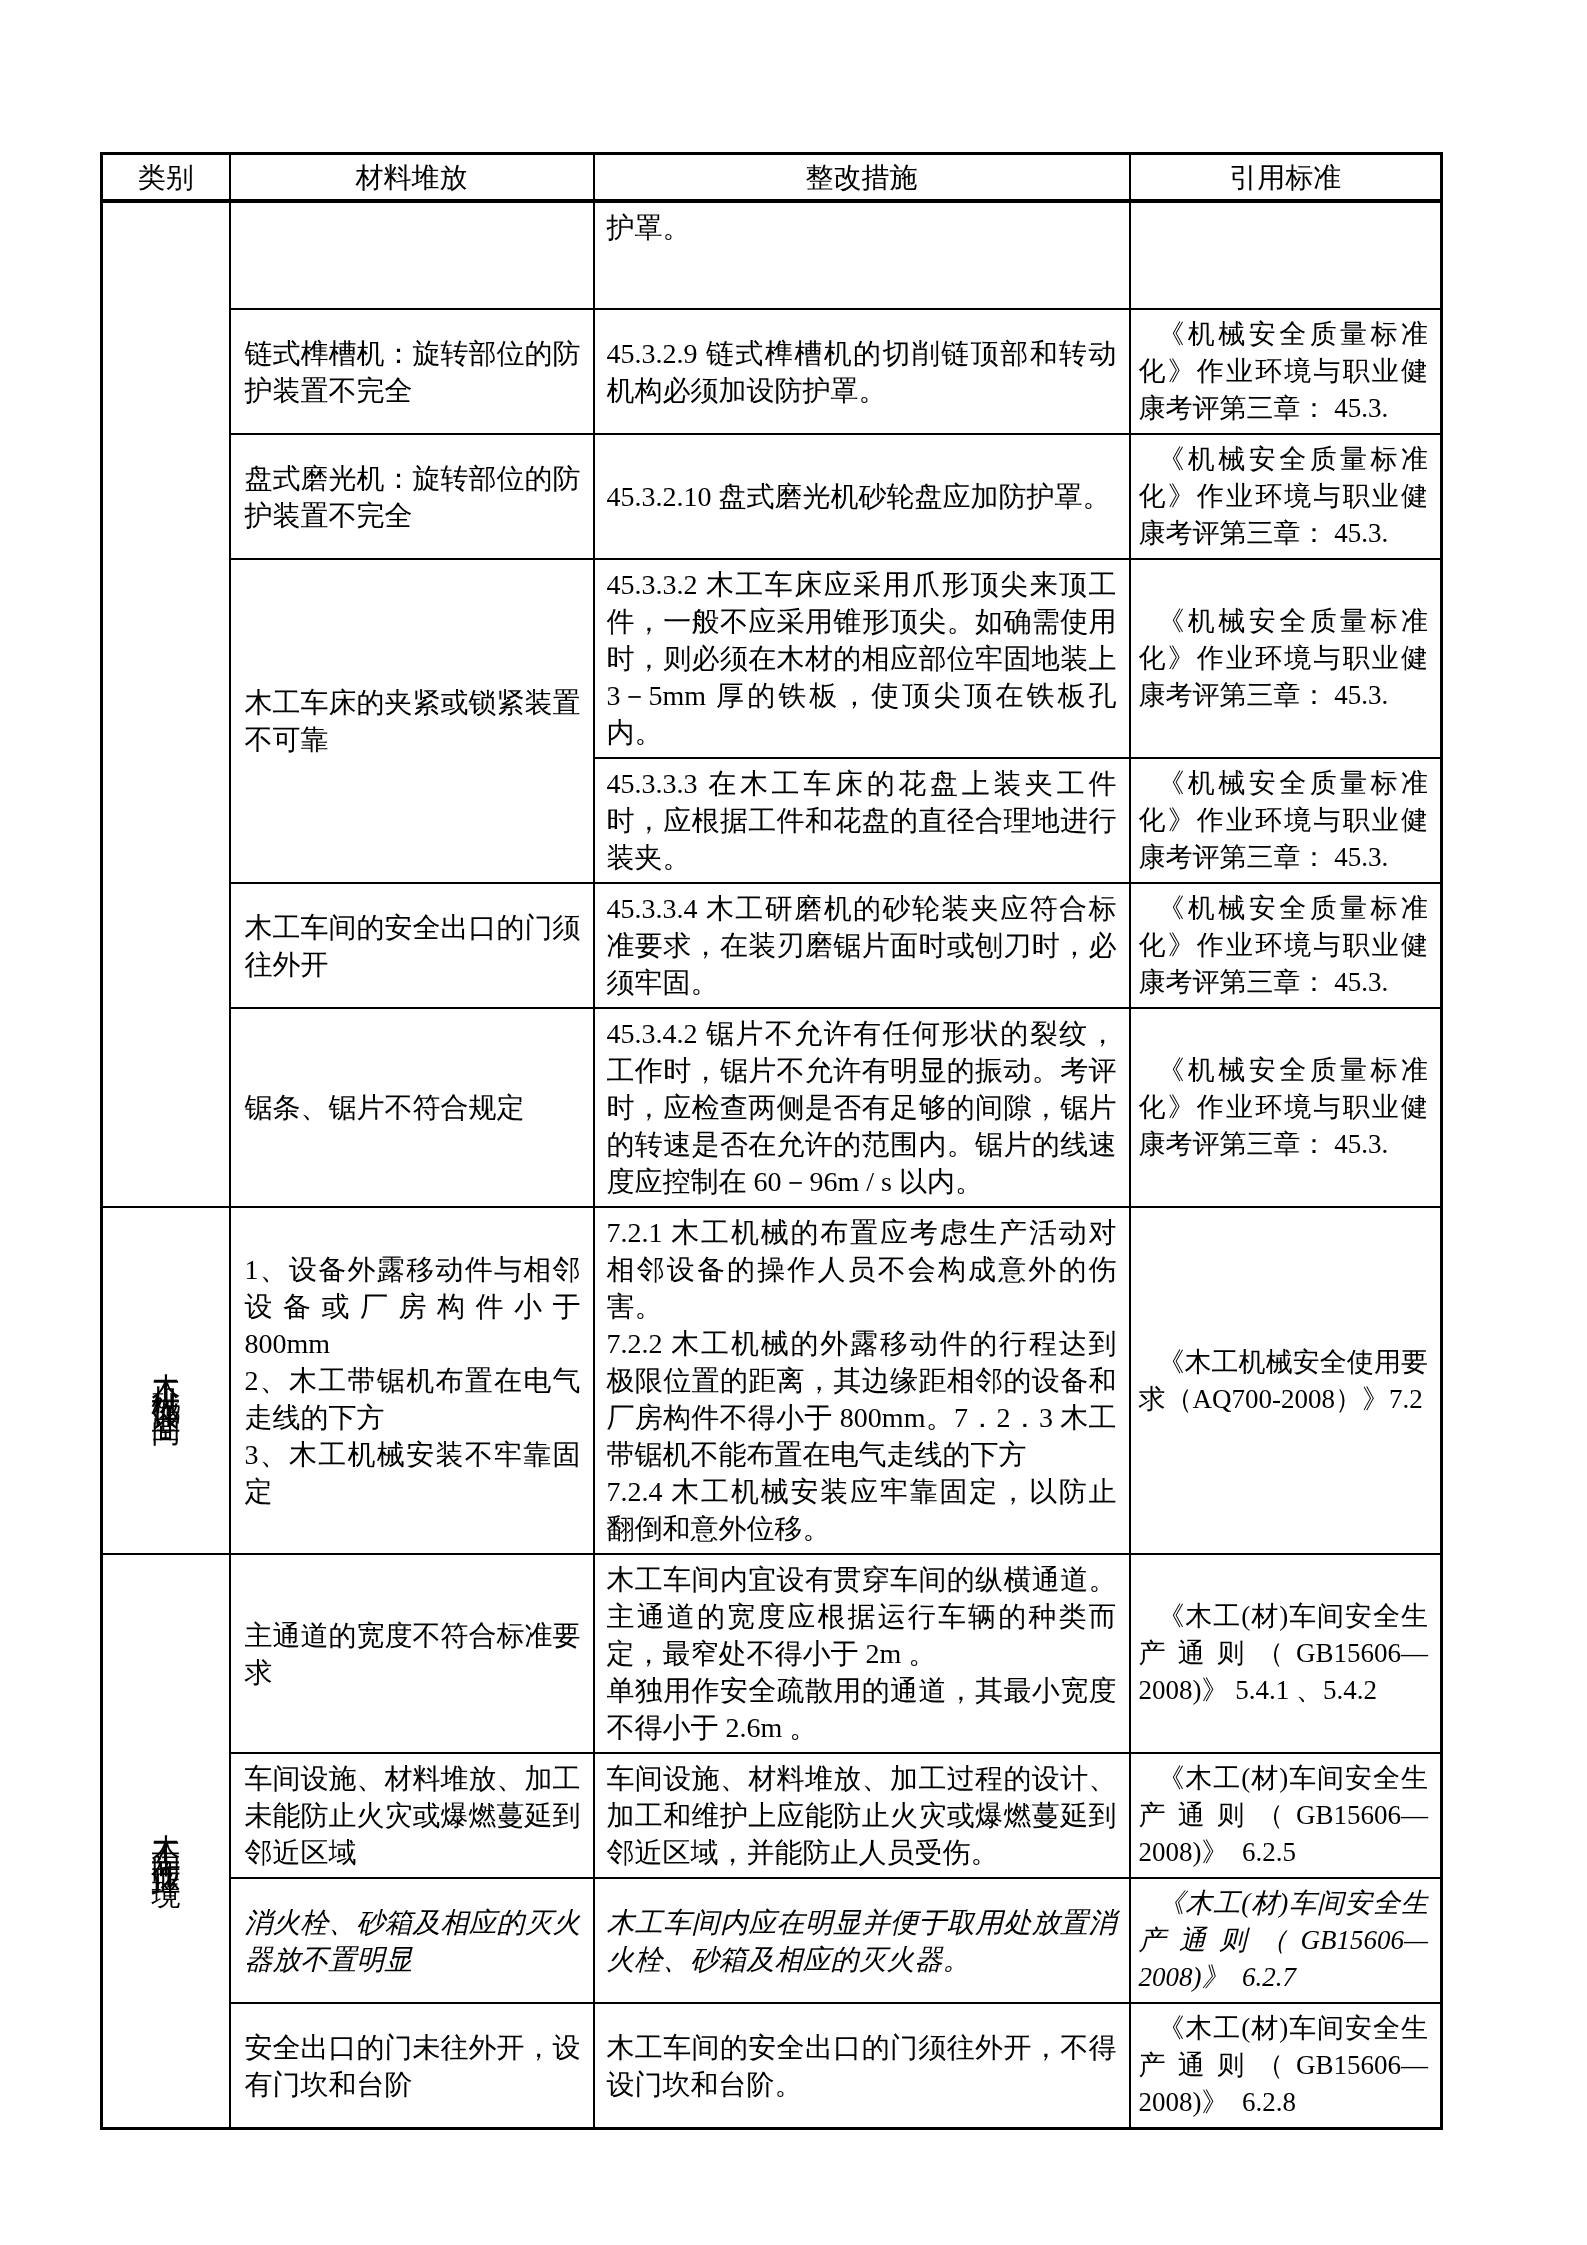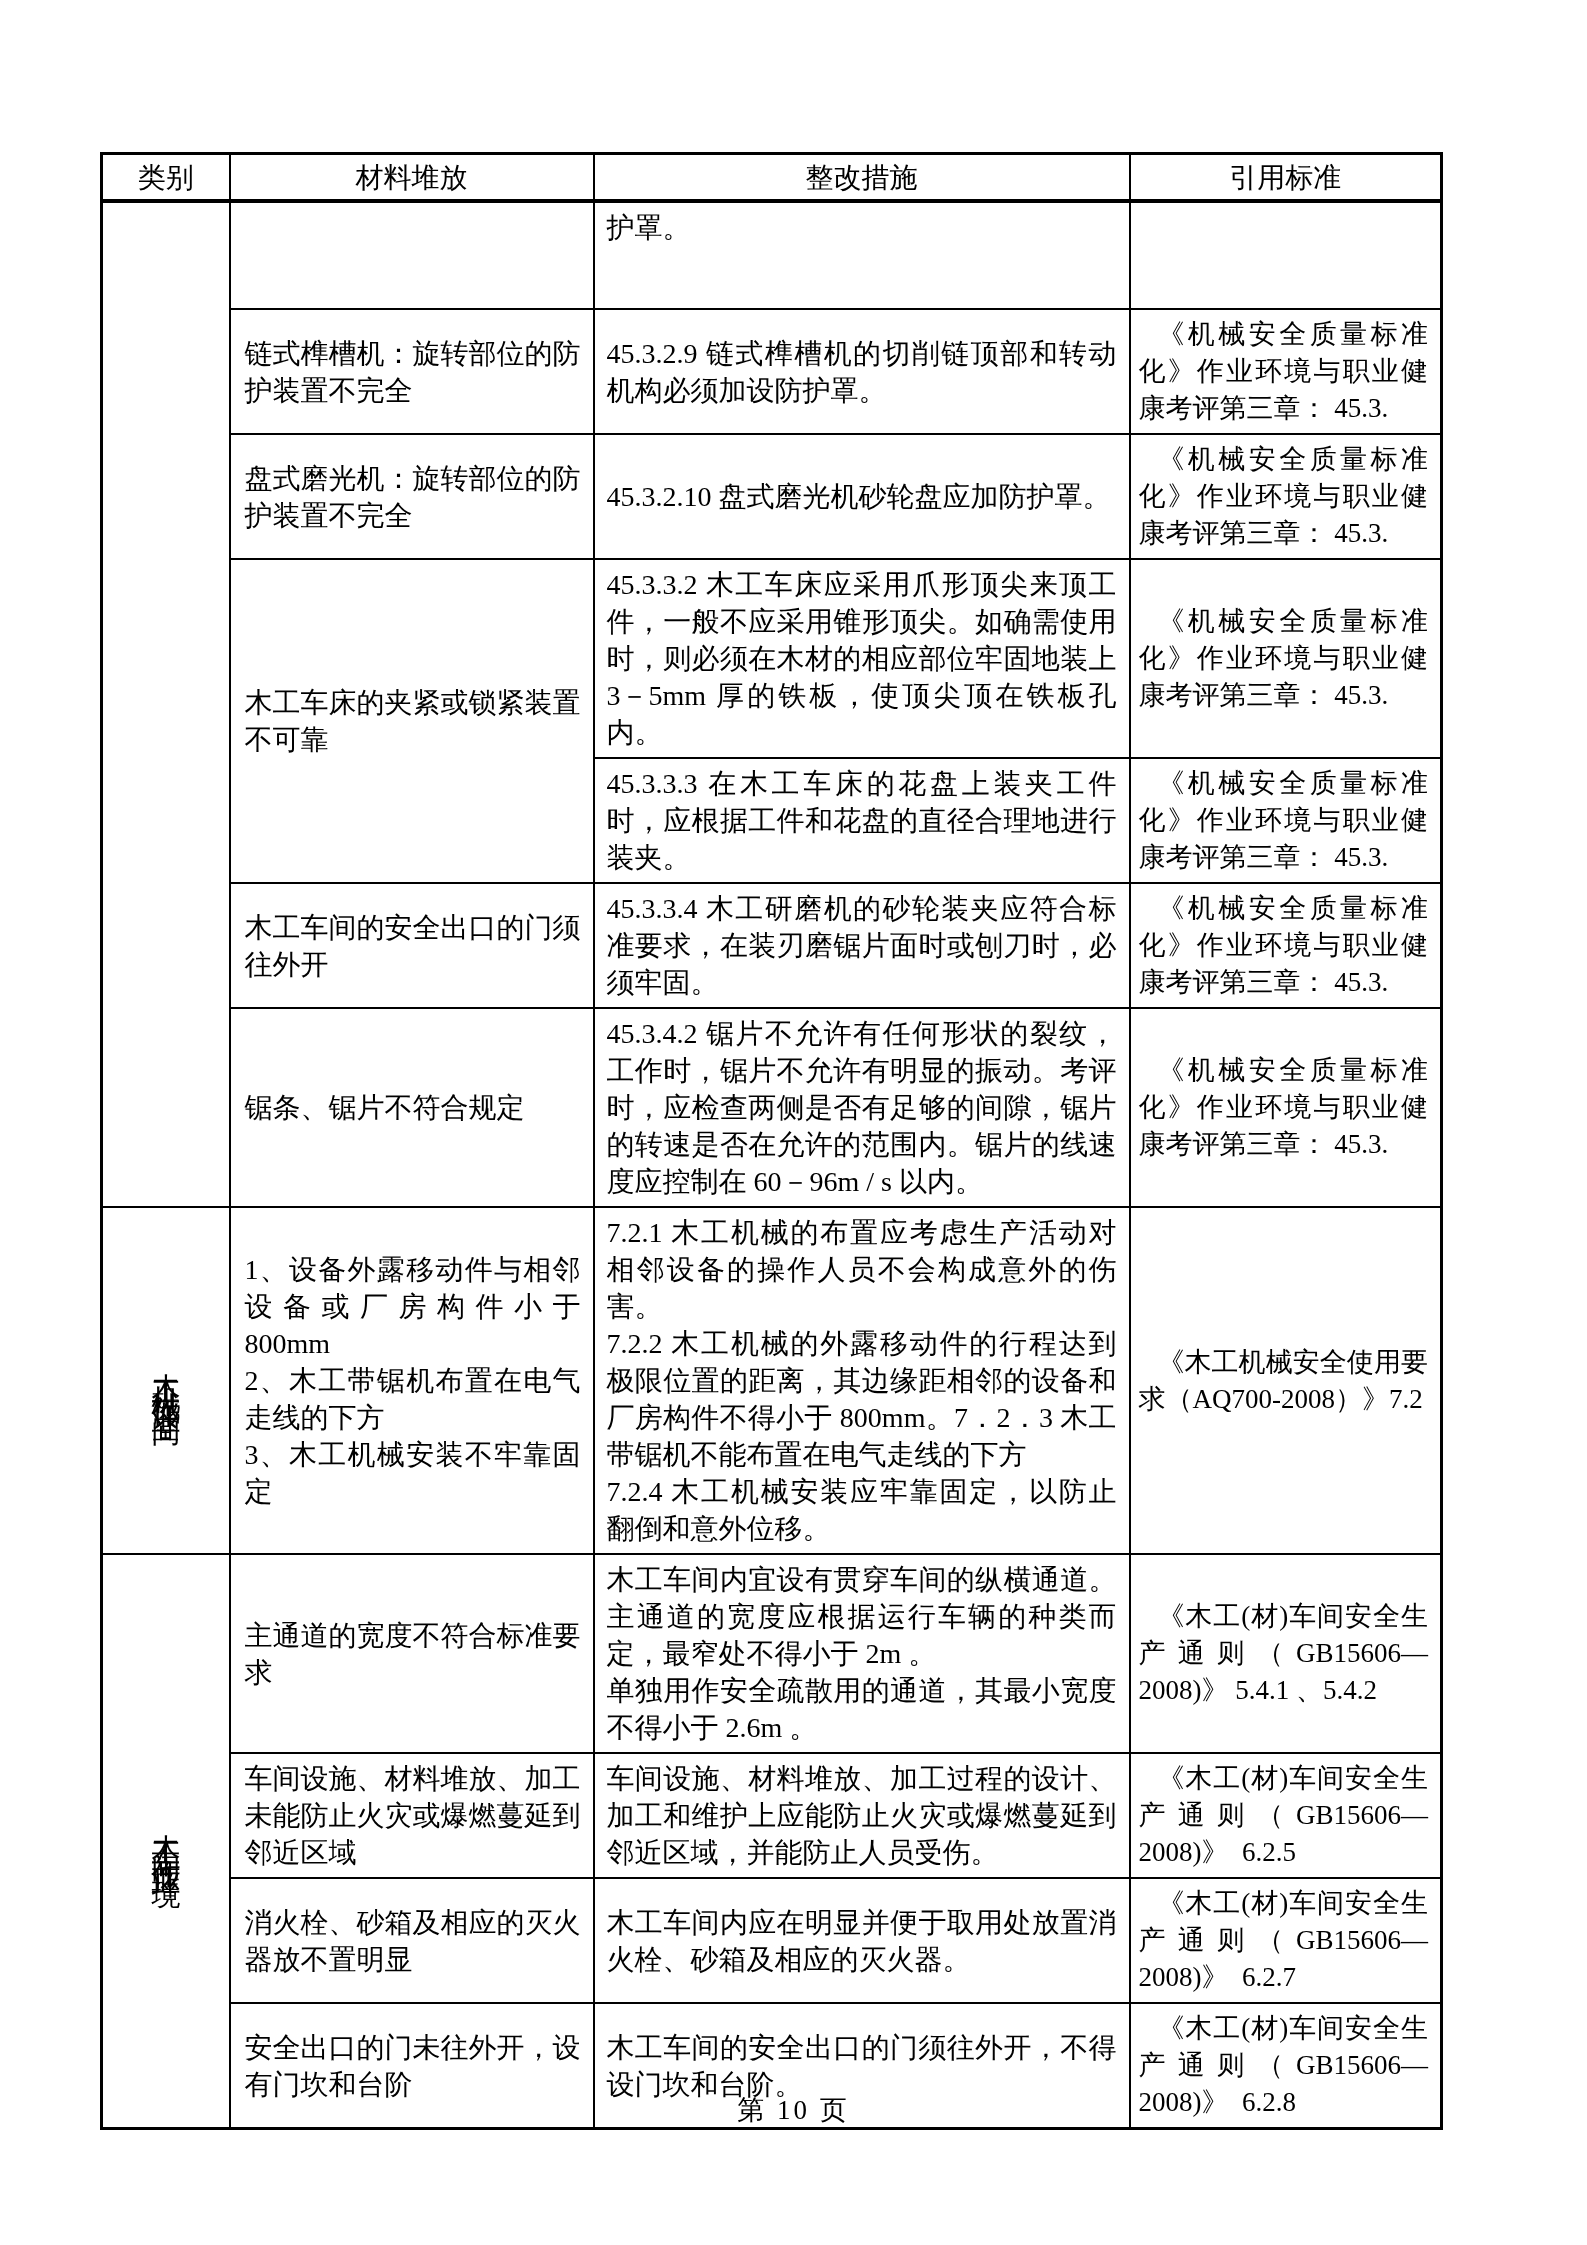--- a/index.html
+++ b/index.html
@@ -161,29 +161,28 @@
 单独用作安全疏散用的通道，其最小宽度不得小于 2.6m 。</td>
       <td class="refcell"><span>《木工(材)车间安全生产通则（GB15606—2008)》 5.4.1 、5.4.2</span></td>
     </tr>
 
     <tr style="height:114px;">
       <td class="hazard">车间设施、材料堆放、加工未能防止火灾或爆燃蔓延到邻近区域</td>
       <td class="measure">车间设施、材料堆放、加工过程的设计、加工和维护上应能防止火灾或爆燃蔓延到邻近区域，并能防止人员受伤。</td>
       <td class="refcell"><span>《木工(材)车间安全生产通则（GB15606—2008)》  6.2.5</span></td>
     </tr>
 
-    <tr style="height:116px;">
+    <tr style="height:116px;font-style:italic;">
       <td class="hazard">消火栓、砂箱及相应的灭火器放不置明显</td>
       <td class="measure">木工车间内应在明显并便于取用处放置消火栓、砂箱及相应的灭火器。</td>
       <td class="refcell"><span>《木工(材)车间安全生产通则（GB15606—2008)》  6.2.7</span></td>
     </tr>
 
     <tr style="height:112px;">
       <td class="hazard">安全出口的门未往外开，设有门坎和台阶</td>
       <td class="measure">木工车间的安全出口的门须往外开，不得设门坎和台阶。</td>
       <td class="refcell"><span>《木工(材)车间安全生产通则（GB15606—2008)》  6.2.8</span></td>
     </tr>
   </tbody>
     </table>
 
-  <div class="footer">第 10 页</div>
 
 </div>
 
 </body></html>

